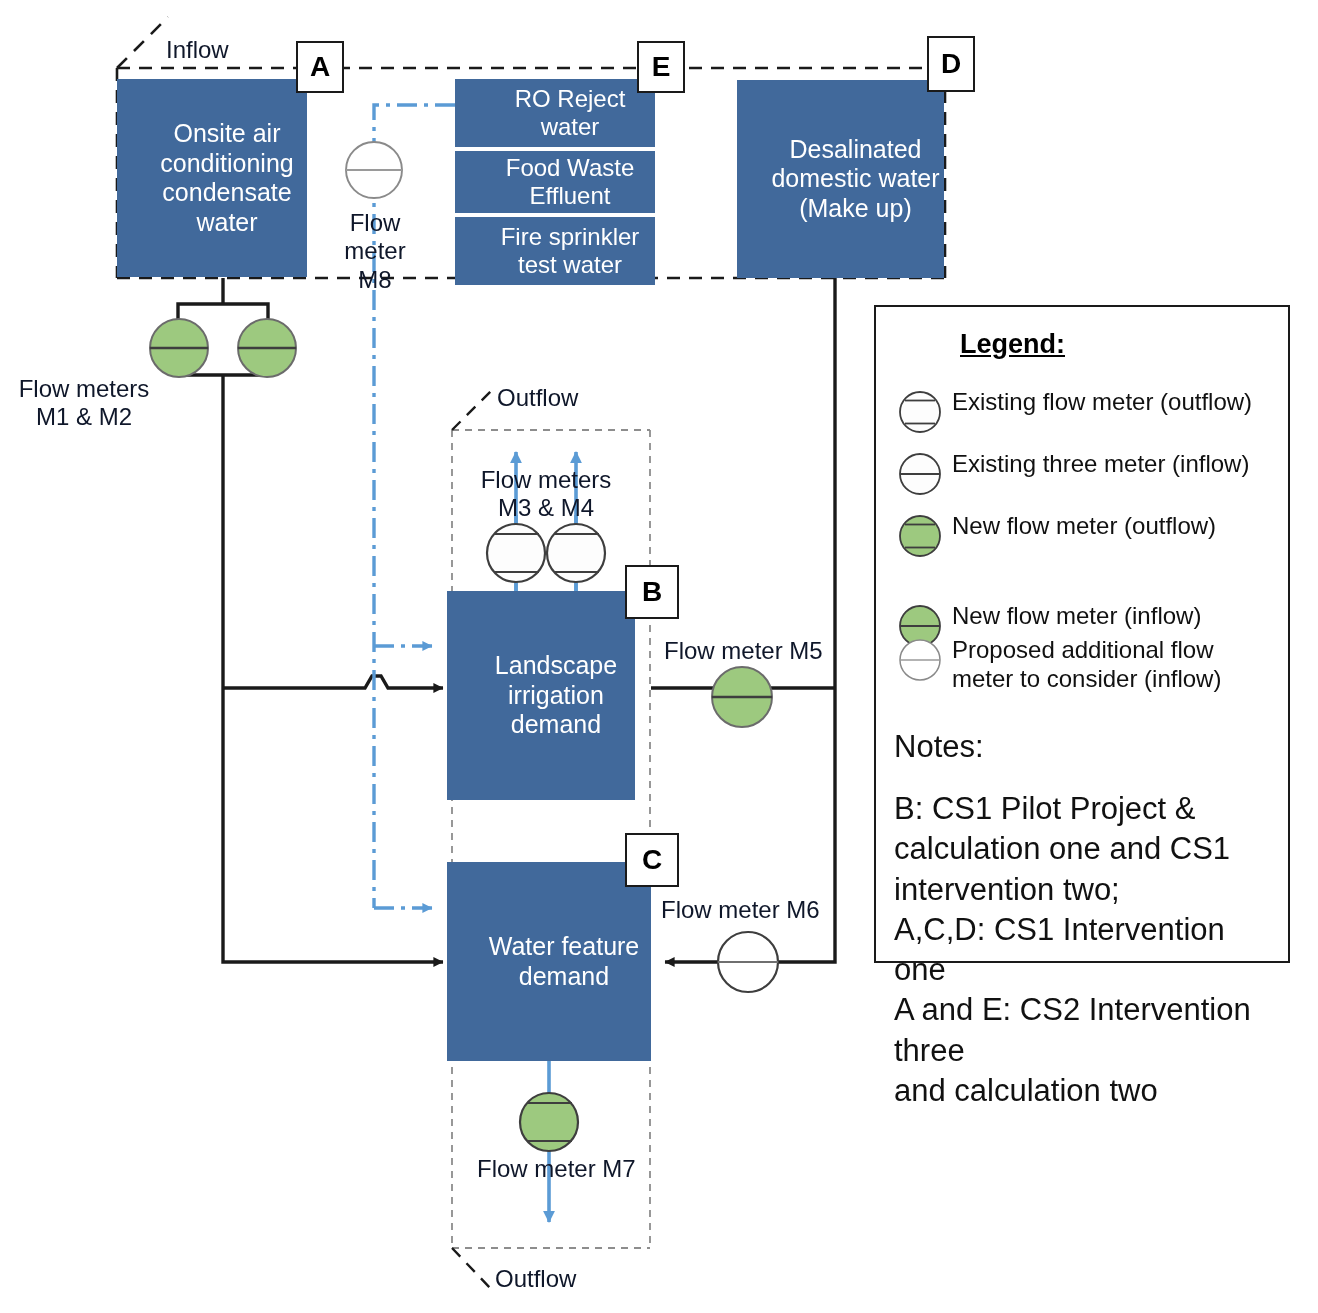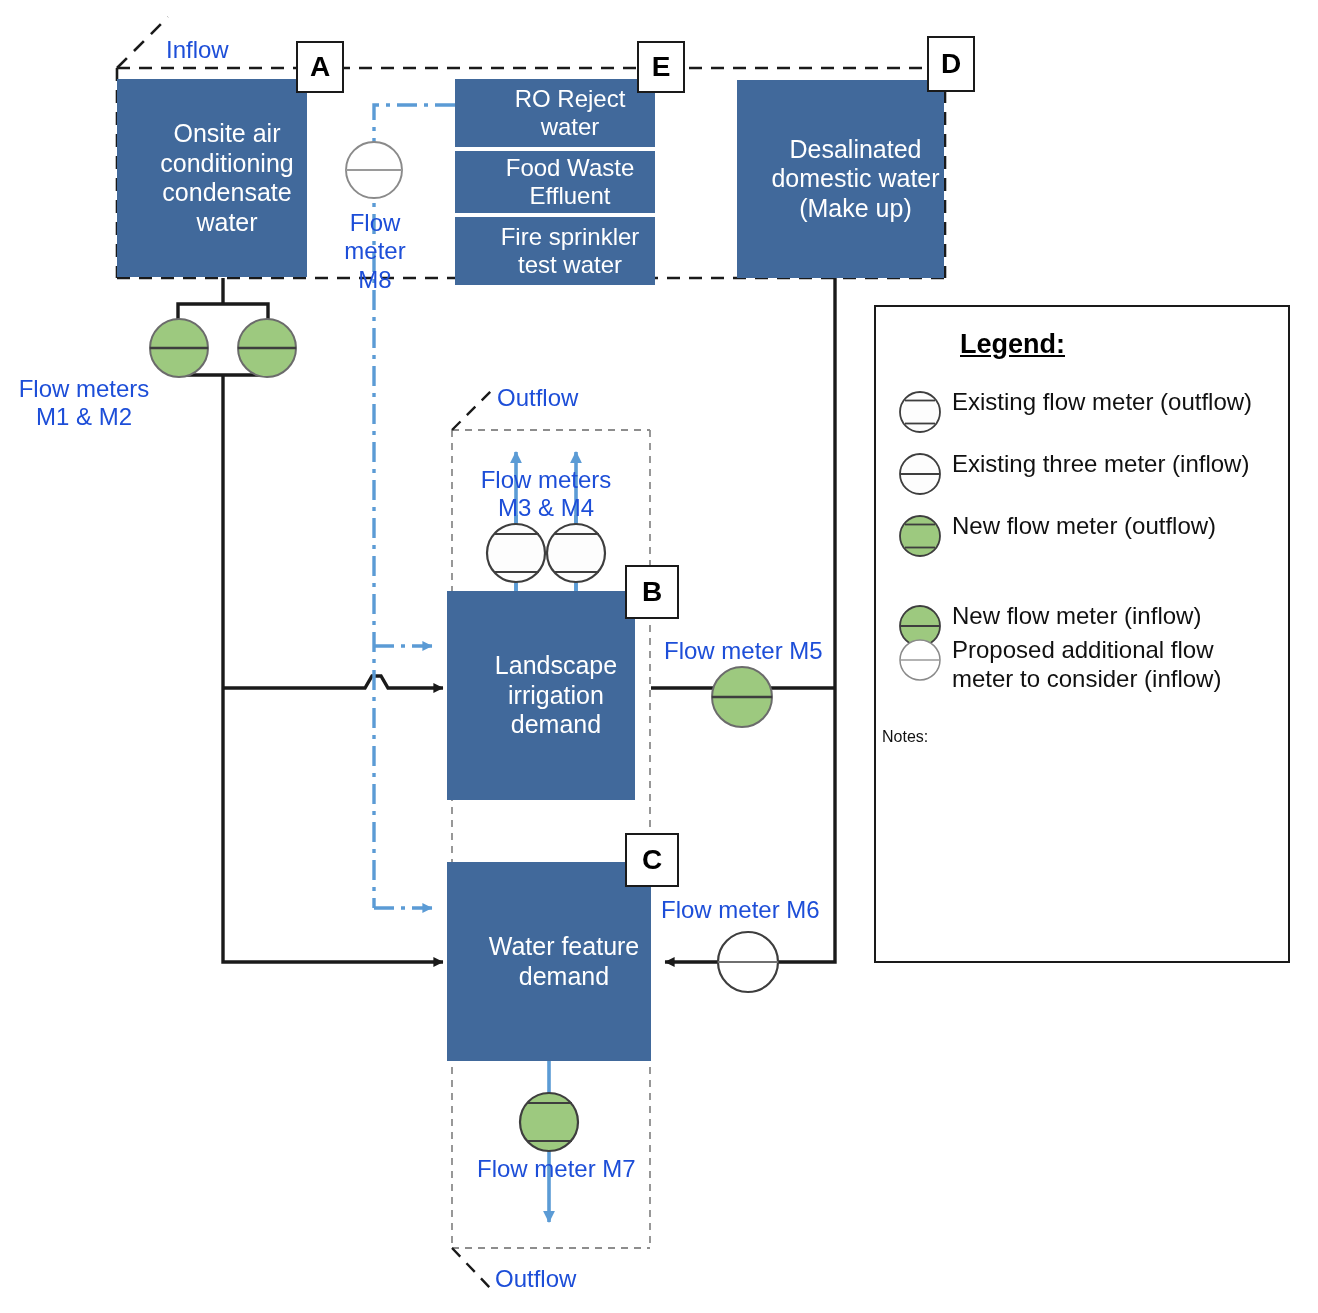--- a/index.html
+++ b/index.html
@@ -7,30 +7,30 @@
        font-family:"Liberation Sans",sans-serif;color:#000;}
   #root{position:absolute;left:0;top:0;width:1318px;height:1313px;}
   svg.layer{position:absolute;left:0;top:0;width:1318px;height:1313px;overflow:visible;}
   .node{position:absolute;box-sizing:border-box;display:flex;align-items:center;
         justify-content:center;text-align:center;}
   .bluebox{background:#41699B;color:#fff;font-size:25px;line-height:1.18;padding-left:30px;}
   .bluebox.small{font-size:24px;}
   .tag{position:absolute;background:#fff;border:2.5px solid #1a1a1a;
        display:flex;align-items:center;justify-content:center;
        font-size:28px;font-weight:bold;color:#000;box-sizing:border-box;z-index:40;}
-  .lbl{position:absolute;font-size:24px;color:#1d4ed8;line-height:1.18;white-space:pre;}
+  .lbl{position:absolute;font-size:24px;color:#0f172a;line-height:1.18;white-space:pre;}
   .lbl.c{text-align:center;}
   .legend{position:absolute;left:874px;top:305px;width:416px;height:658px;
           border:2.5px solid #1a1a1a;background:#fff;box-sizing:border-box;z-index:30;}
   .legend-title{position:absolute;left:84px;top:22px;font-size:27px;font-weight:bold;
                 text-decoration:underline;}
   .lg-row{position:absolute;left:18px;width:392px;display:flex;align-items:flex-start;}
   .lg-ico{width:52px;flex:0 0 52px;display:flex;justify-content:center;padding-top:2px;}
   .lg-txt{font-size:24px;line-height:1.22;color:#111;padding-left:6px;}
-  .notes{position:absolute;left:6px;font-size:16px;line-height:1.30;color:#111;
+  .notes{position:absolute;left:18px;font-size:31px;line-height:1.30;color:#111;
          white-space:pre-line;}
 </style>
 </head>
 <body>
 
 <div id="root">
 
   <svg class="layer" viewBox="0 0 1318 1313">
     <defs>
       <marker id="ah-black" markerWidth="11" markerHeight="11" refX="9.6" refY="5.5" orient="auto" markerUnits="userSpaceOnUse">
@@ -242,15 +242,21 @@
           <circle cx="23" cy="23" r="20" fill="#ffffff" stroke="#8a8a8a" stroke-width="1.5"></circle>
           <line x1="3" y1="23" x2="43" y2="23" stroke="#9a9a9a" stroke-width="1.5"></line>
         </svg>
       </span>
       <span class="lg-txt" style="white-space:pre-line;">Proposed additional flow
 meter to consider (inflow)</span>
     </div>
 
     <div class="notes" style="top:420px;">Notes:</div>
 
+    <div class="notes" style="top: 482px; width: 388px; white-space: pre-line;">B: CS1 Pilot Project &amp;
+calculation one and CS1
+intervention two;
+A,C,D: CS1 Intervention one
+A and E: CS2 Intervention three
+and calculation two</div>
   </div>
 
 </div>
 
 </body></html>

